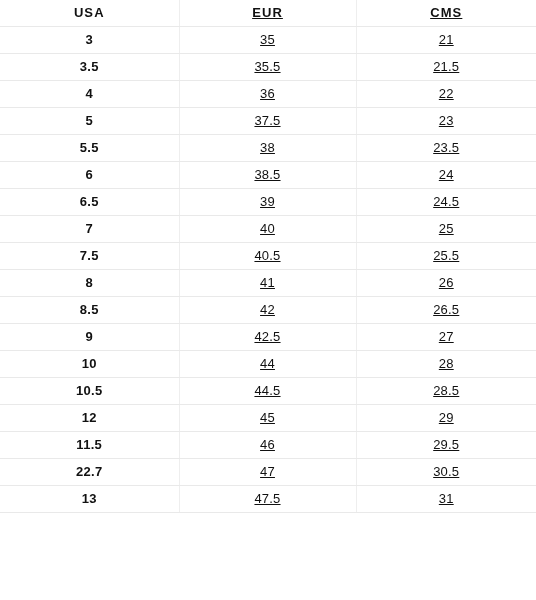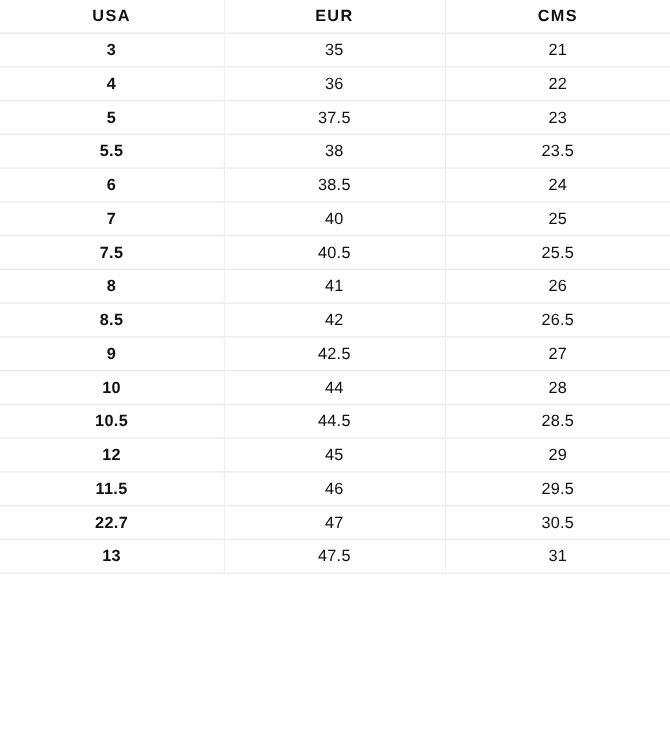--- a/index.html
+++ b/index.html
@@ -37,20 +37,21 @@
   .size-chart th {
     font-weight: bold;
     font-size: 13px;
     letter-spacing: 1.1px;
     color: #111111;
   }
   
   .size-chart th.sep,
   .size-chart td.sep {
     border-left: 1px solid #eeeeee;
+    text-decoration: underline;
   }
   .cell-usa {
     font-weight: bold;
     letter-spacing: 0.3px;
   }
   .cell-eur,
   .cell-cms {
     font-weight: normal;
     letter-spacing: 0.2px;
   }
@@ -71,38 +72,48 @@
       <th class="sep">CMS</th>
     </tr>
   </thead>
   <tbody id="table-body">
       <tr>
         <td class="cell-usa">3</td>
         <td class="cell-eur sep">35</td>
         <td class="cell-cms sep">21</td>
       </tr>
       <tr>
+        <td class="cell-usa">3.5</td>
+        <td class="cell-eur sep">35.5</td>
+        <td class="cell-cms sep">21.5</td>
+      </tr>
+      <tr>
         <td class="cell-usa">4</td>
         <td class="cell-eur sep">36</td>
         <td class="cell-cms sep">22</td>
       </tr>
       <tr>
         <td class="cell-usa">5</td>
         <td class="cell-eur sep">37.5</td>
         <td class="cell-cms sep">23</td>
       </tr>
       <tr>
         <td class="cell-usa">5.5</td>
         <td class="cell-eur sep">38</td>
         <td class="cell-cms sep">23.5</td>
       </tr>
       <tr>
         <td class="cell-usa">6</td>
         <td class="cell-eur sep">38.5</td>
         <td class="cell-cms sep">24</td>
+      </tr>
+      <tr>
+        <td class="cell-usa">6.5</td>
+        <td class="cell-eur sep">39</td>
+        <td class="cell-cms sep">24.5</td>
       </tr>
       <tr>
         <td class="cell-usa">7</td>
         <td class="cell-eur sep">40</td>
         <td class="cell-cms sep">25</td>
       </tr>
       <tr>
         <td class="cell-usa">7.5</td>
         <td class="cell-eur sep">40.5</td>
         <td class="cell-cms sep">25.5</td>

